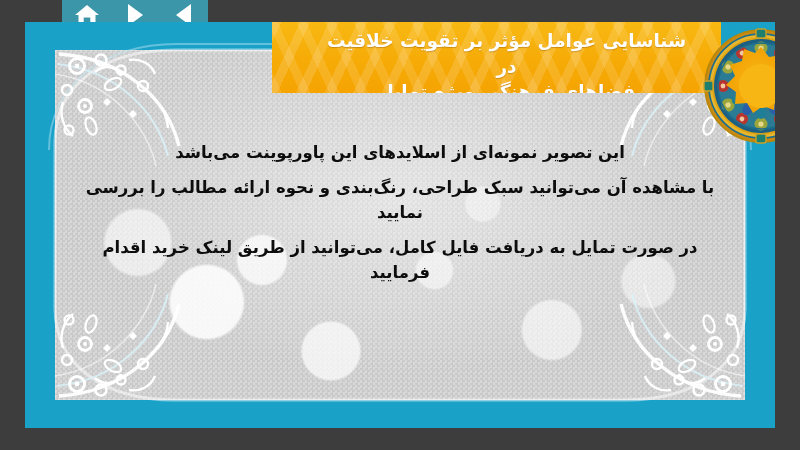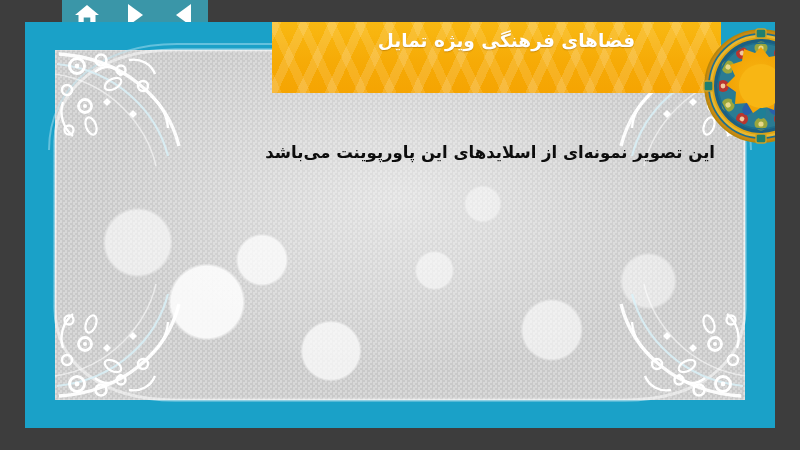--- a/index.html
+++ b/index.html
@@ -81,21 +81,21 @@
   }
 
   
   #medallion{
     position:absolute;left:678px;top:6px;width:116px;height:116px;z-index:7;
   }
 
   
   #body-text{
     position:absolute;left:60px;top:118px;right:60px;
-    direction:rtl;z-index:4;
+    direction:rtl;text-align:center;z-index:4;
     color:#111;
   }
   #body-text p{
     margin:0 0 9px 0;
     font-size:16.5px;font-weight:700;line-height:1.55;
     color:#0d0d0d;
   }
 </style>
 </head>
 <body>
@@ -161,20 +161,21 @@
           <use href="#flourish"></use>
         </g>
       <g transform="translate(720,378) scale(-1,-1)">
           <use href="#flourish"></use>
         </g>
     </svg>
 
     <div id="title-banner">
       <div class="chev"></div>
       <div id="title-text">
+        <div>شناسایی عوامل مؤثر بر تقویت خلاقیت در</div>
         <div>فضاهای فرهنگی ویژه تمایل</div>
       </div>
     </div>
 
     <svg id="medallion" viewBox="0 0 116 116">
       <defs>
         <radialGradient id="mg" cx="50%" cy="50%" r="50%">
           <stop offset="0%" stop-color="#f8b713"></stop>
           <stop offset="100%" stop-color="#f2a204"></stop>
         </radialGradient>
@@ -258,16 +259,18 @@
       <circle cx="58" cy="58" r="43" fill="none" stroke="#1d6d8c" stroke-width="1.6"></circle>
 
       <rect x="53" y="1" width="10" height="9" rx="2" fill="#1f7f6e" stroke="#c9a227" stroke-width="1.4"></rect>
       <rect x="53" y="106" width="10" height="9" rx="2" fill="#1f7f6e" stroke="#c9a227" stroke-width="1.4"></rect>
       <rect x="1" y="53" width="9" height="10" rx="2" fill="#1f7f6e" stroke="#c9a227" stroke-width="1.4"></rect>
       <rect x="106" y="53" width="9" height="10" rx="2" fill="#1f7f6e" stroke="#c9a227" stroke-width="1.4"></rect>
     </svg>
 
     <div id="body-text">
       <p>این تصویر نمونه‌ای از اسلایدهای این پاورپوینت می‌باشد</p>
+      <p>با مشاهده آن می‌توانید سبک طراحی، رنگ‌بندی و نحوه ارائه مطالب را بررسی نمایید</p>
+      <p>در صورت تمایل به دریافت فایل کامل، می‌توانید از طریق لینک خرید اقدام فرمایید</p>
     </div>
 
   </div>
 </div>
 
 </body></html>

